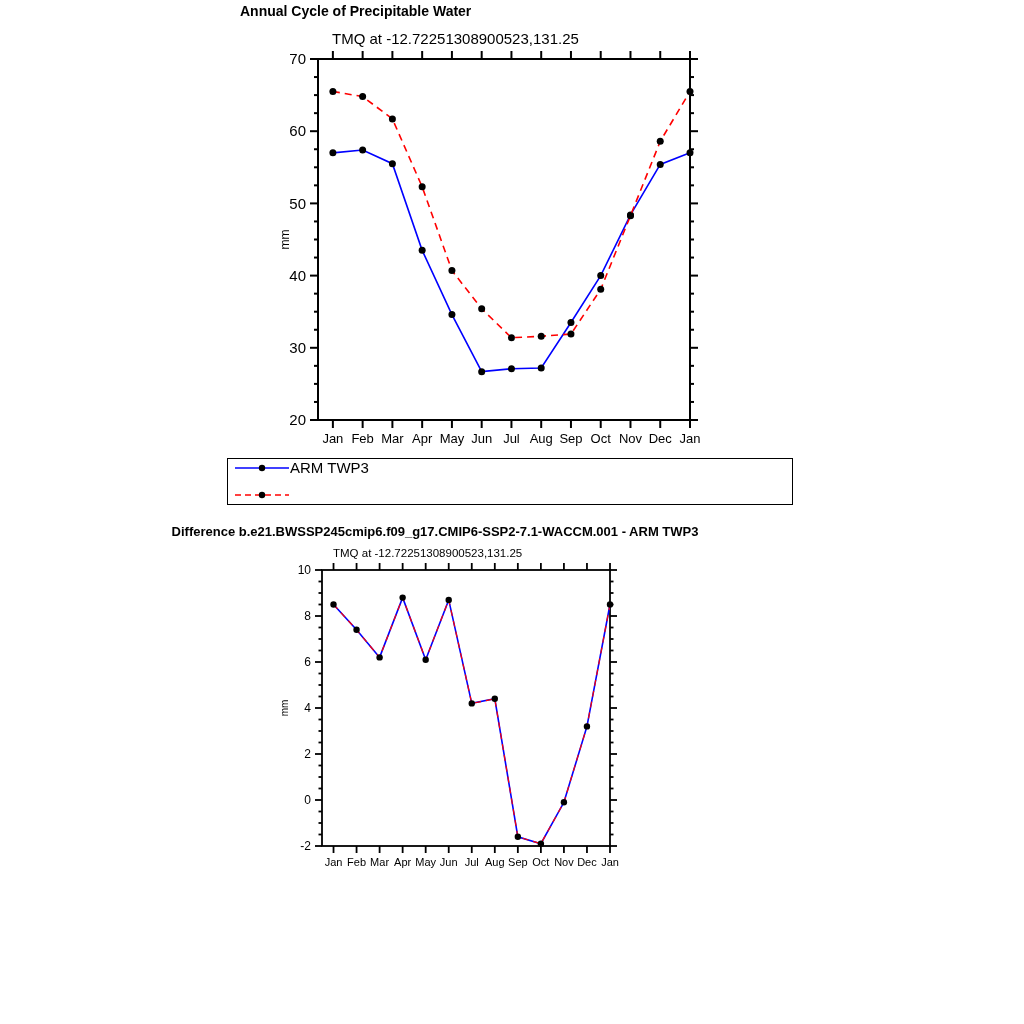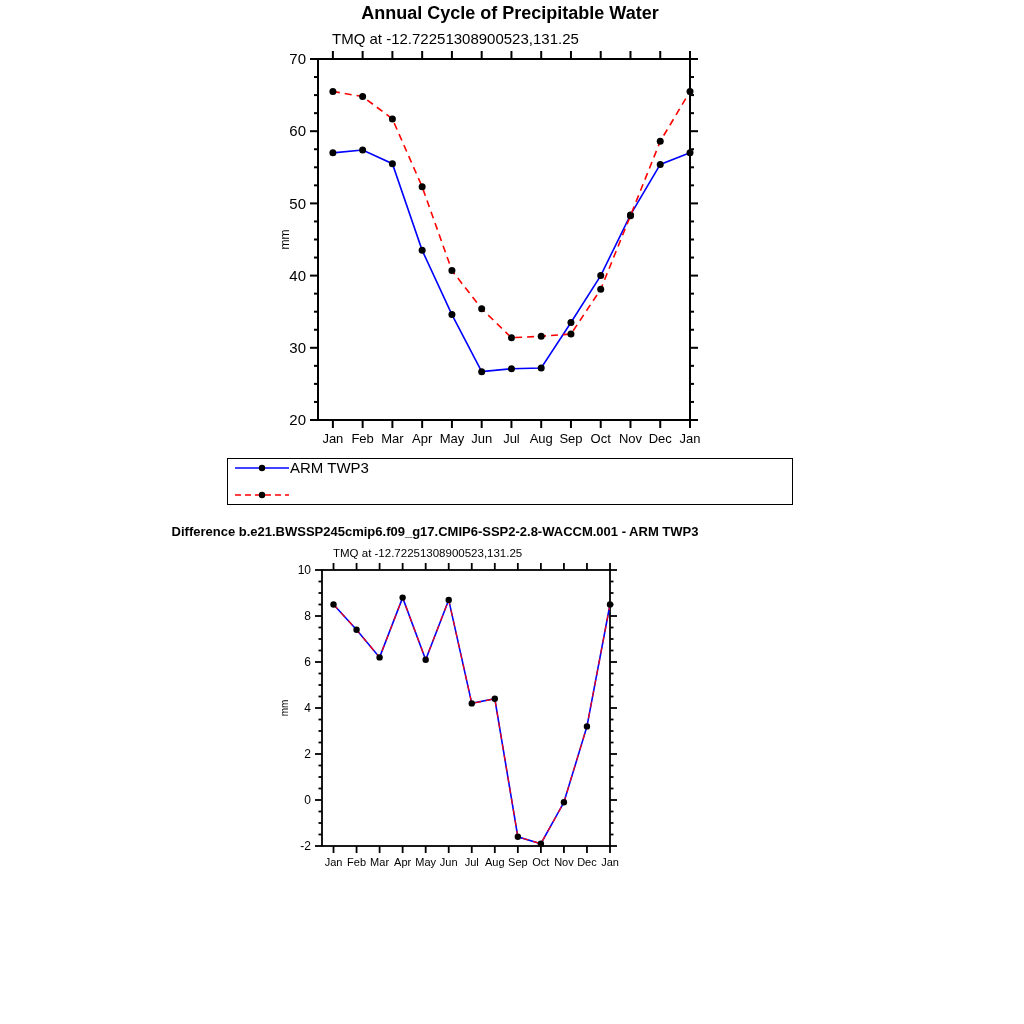--- a/index.html
+++ b/index.html
@@ -1,19 +1,19 @@
 <!DOCTYPE html>
 <html><head>
 <meta charset="utf-8">
 <style>
   html,body{margin:0;padding:0;background:#fff;}
   .page{position:relative;width:1024px;height:1024px;background:#ffffff;overflow:hidden;
         font-family:"Liberation Sans",sans-serif;color:#000;}
-  .c1-title{position:absolute;left:240px;top:3px;width:540px;text-align:center;
-            font-size:18px;font-weight:bold;}
+  .c1-title{position:absolute;left:240px;top:3px;width:540px;
+            font-size:14px;font-weight:bold;}
   .c1-subtitle{position:absolute;left:332px;top:30px;font-size:15px;}
   svg.chart1{position:absolute;left:270px;top:50px;}
   .legend{position:absolute;left:227px;top:458px;width:566px;height:47px;
           border:1px solid #000;box-sizing:border-box;display:flex;flex-direction:column;
           justify-content:center;gap:10px;padding-left:6px;background:#fff;}
   .legend-row{display:flex;align-items:center;height:19px;}
   .legend-sample{flex:0 0 auto;}
   .legend-label{font-size:15px;white-space:nowrap;}
   .c2-title{position:absolute;left:150px;top:524px;width:570px;text-align:center;
             font-size:13px;font-weight:bold;}
@@ -165,21 +165,21 @@
       <span class="legend-label">ARM TWP3</span>
     </div>
     <div class="legend-row">
       <svg class="legend-sample" id="legend-sample-1" width="56" height="12">
           <line x1="1" y1="6" x2="55" y2="6" stroke="#ff0000" stroke-width="1.6" stroke-dasharray="6 4"></line>
           <circle cx="28" cy="6" r="3.2" fill="#000000"></circle>
         </svg>
     </div>
   </div>
 
-  <div class="c2-title">Difference b.e21.BWSSP245cmip6.f09_g17.CMIP6-SSP2-2.8-WACCM.001 - ARM TWP3</div>
+  <div class="c2-title">Difference b.e21.BWSSP245cmip6.f09_g17.CMIP6-SSP2-7.1-WACCM.001 - ARM TWP3</div>
   <div class="c2-subtitle">TMQ at -12.72251308900523,131.25</div>
   <svg class="chart2" id="chart2-svg" width="370" height="315">
       <g stroke="#000" stroke-width="1.8" fill="none">
         <rect x="52" y="7" width="288" height="276"></rect>
         <line x1="63.519999999999996" y1="283" x2="63.519999999999996" y2="290"></line>
         <line x1="63.519999999999996" y1="7" x2="63.519999999999996" y2="0"></line>
         <line x1="86.56" y1="283" x2="86.56" y2="290"></line>
         <line x1="86.56" y1="7" x2="86.56" y2="0"></line>
         <line x1="109.6" y1="283" x2="109.6" y2="290"></line>
         <line x1="109.6" y1="7" x2="109.6" y2="0"></line>

